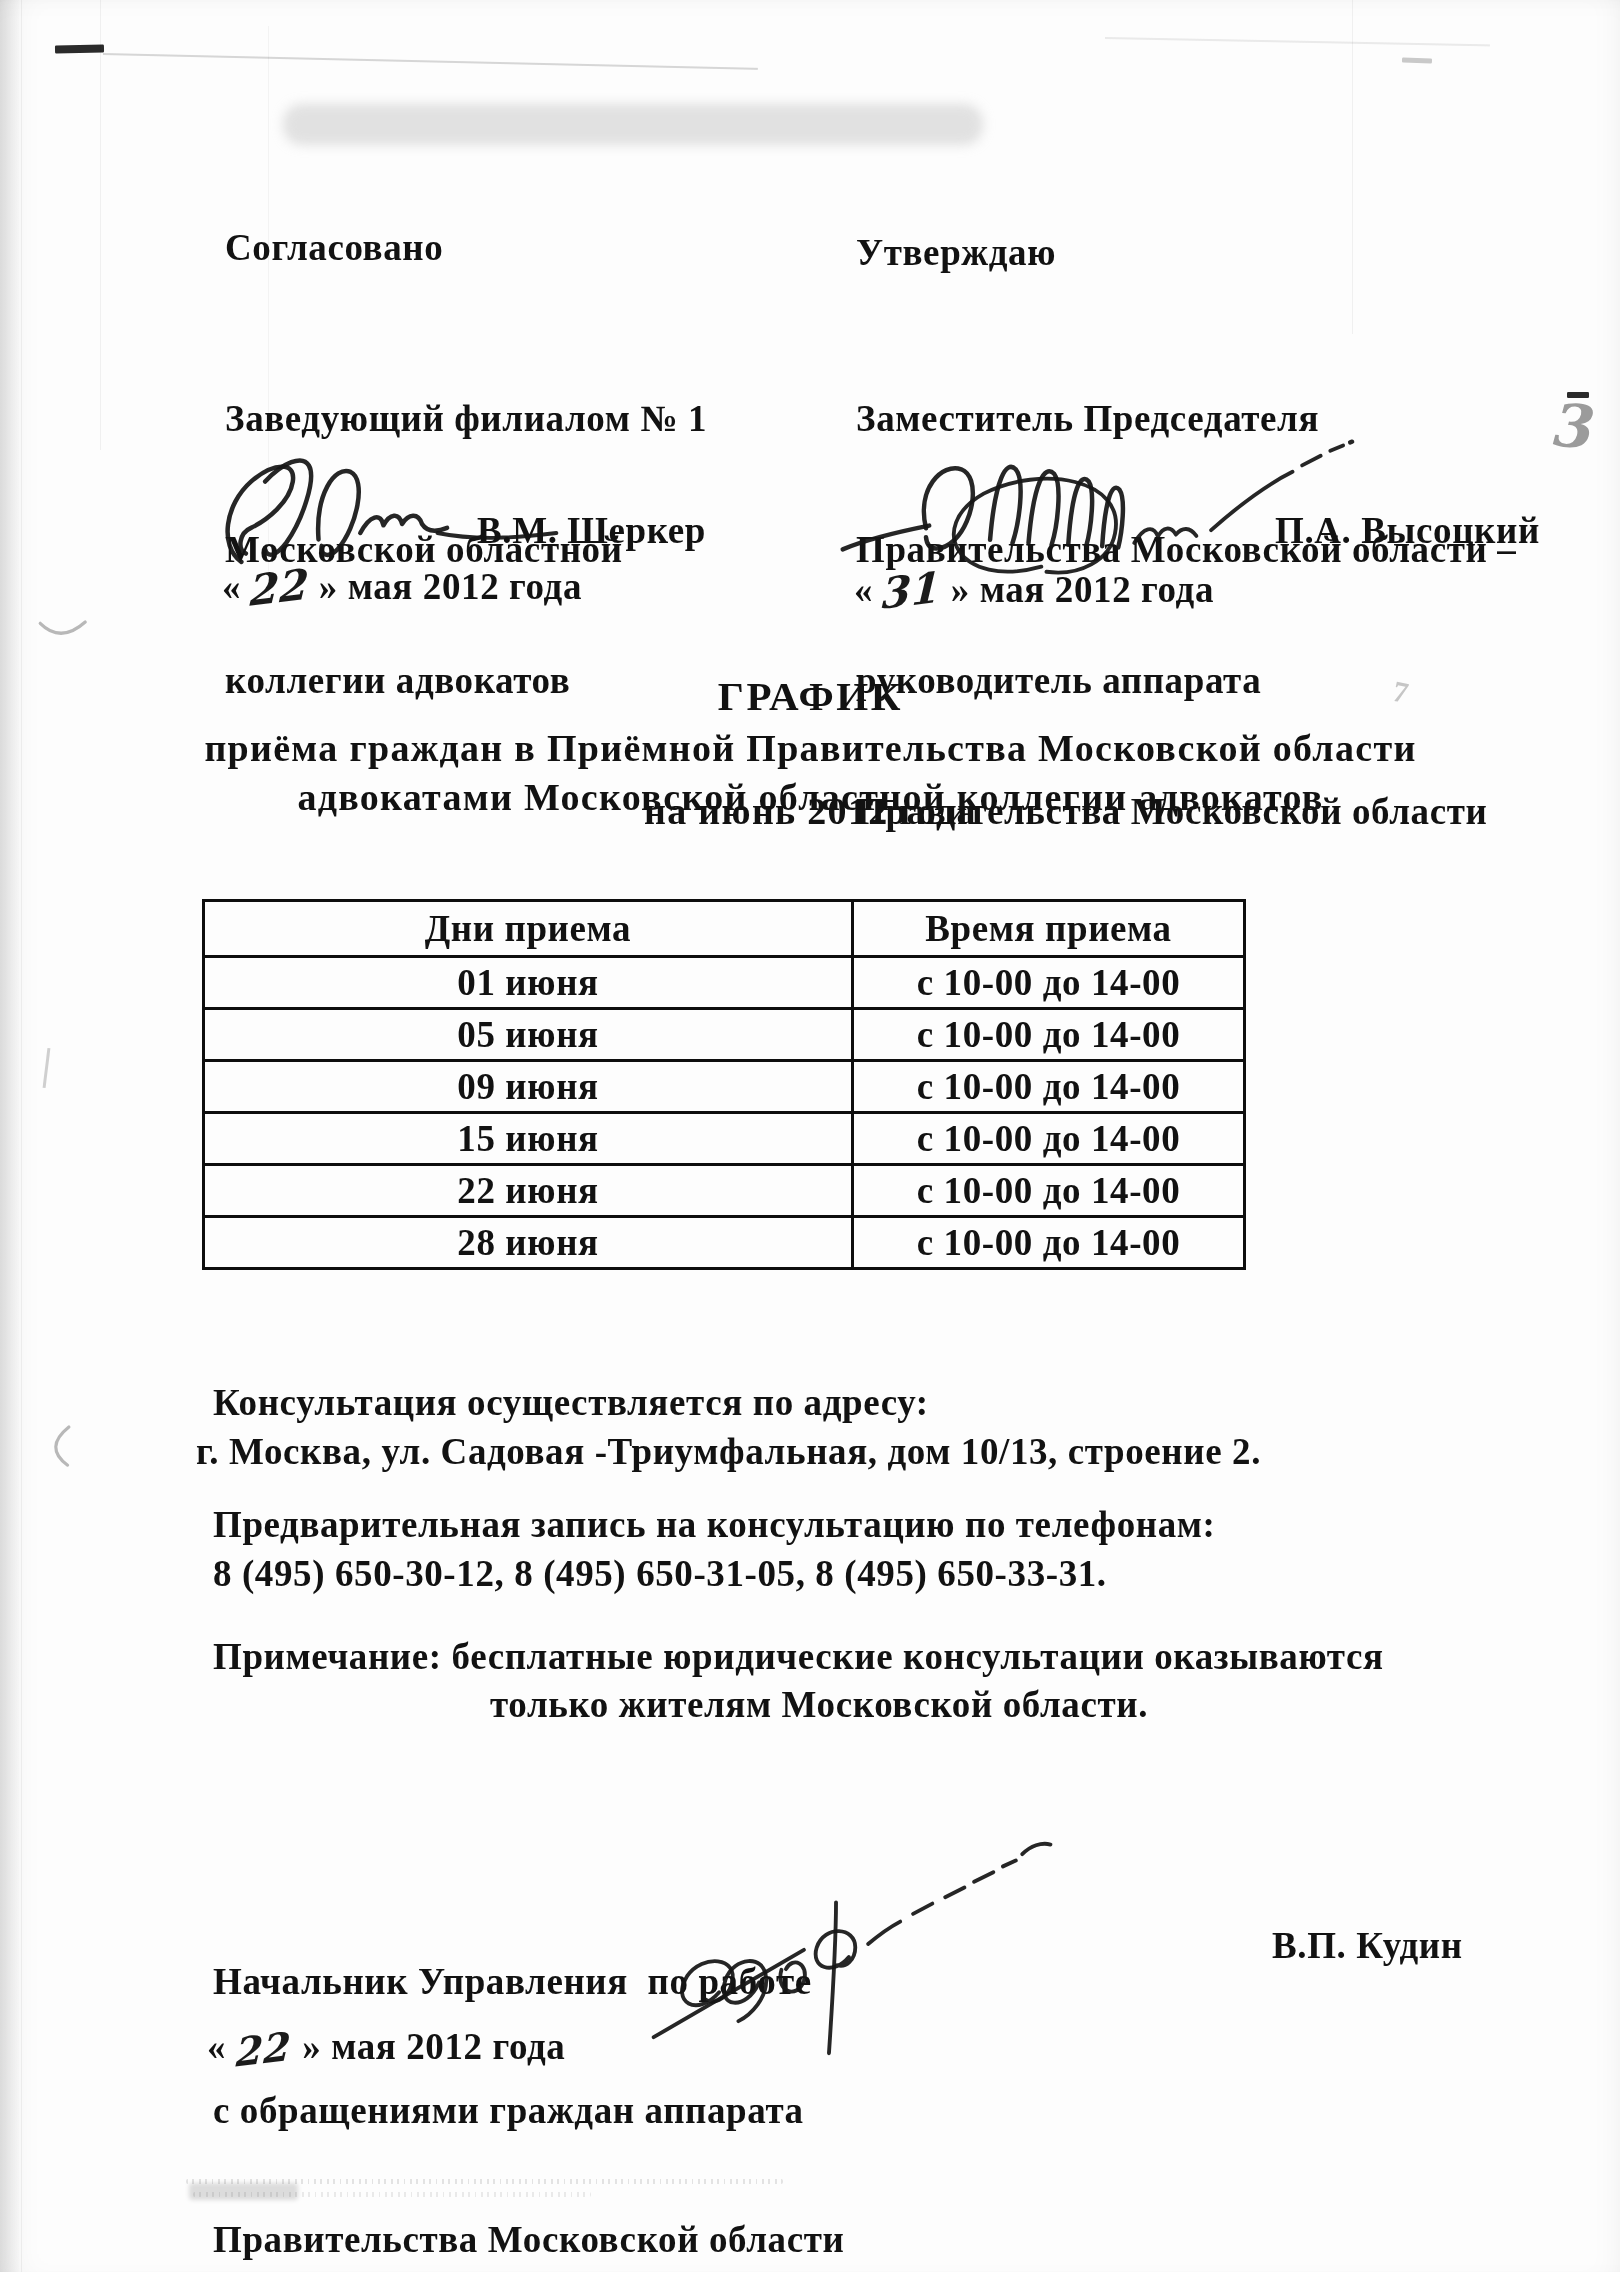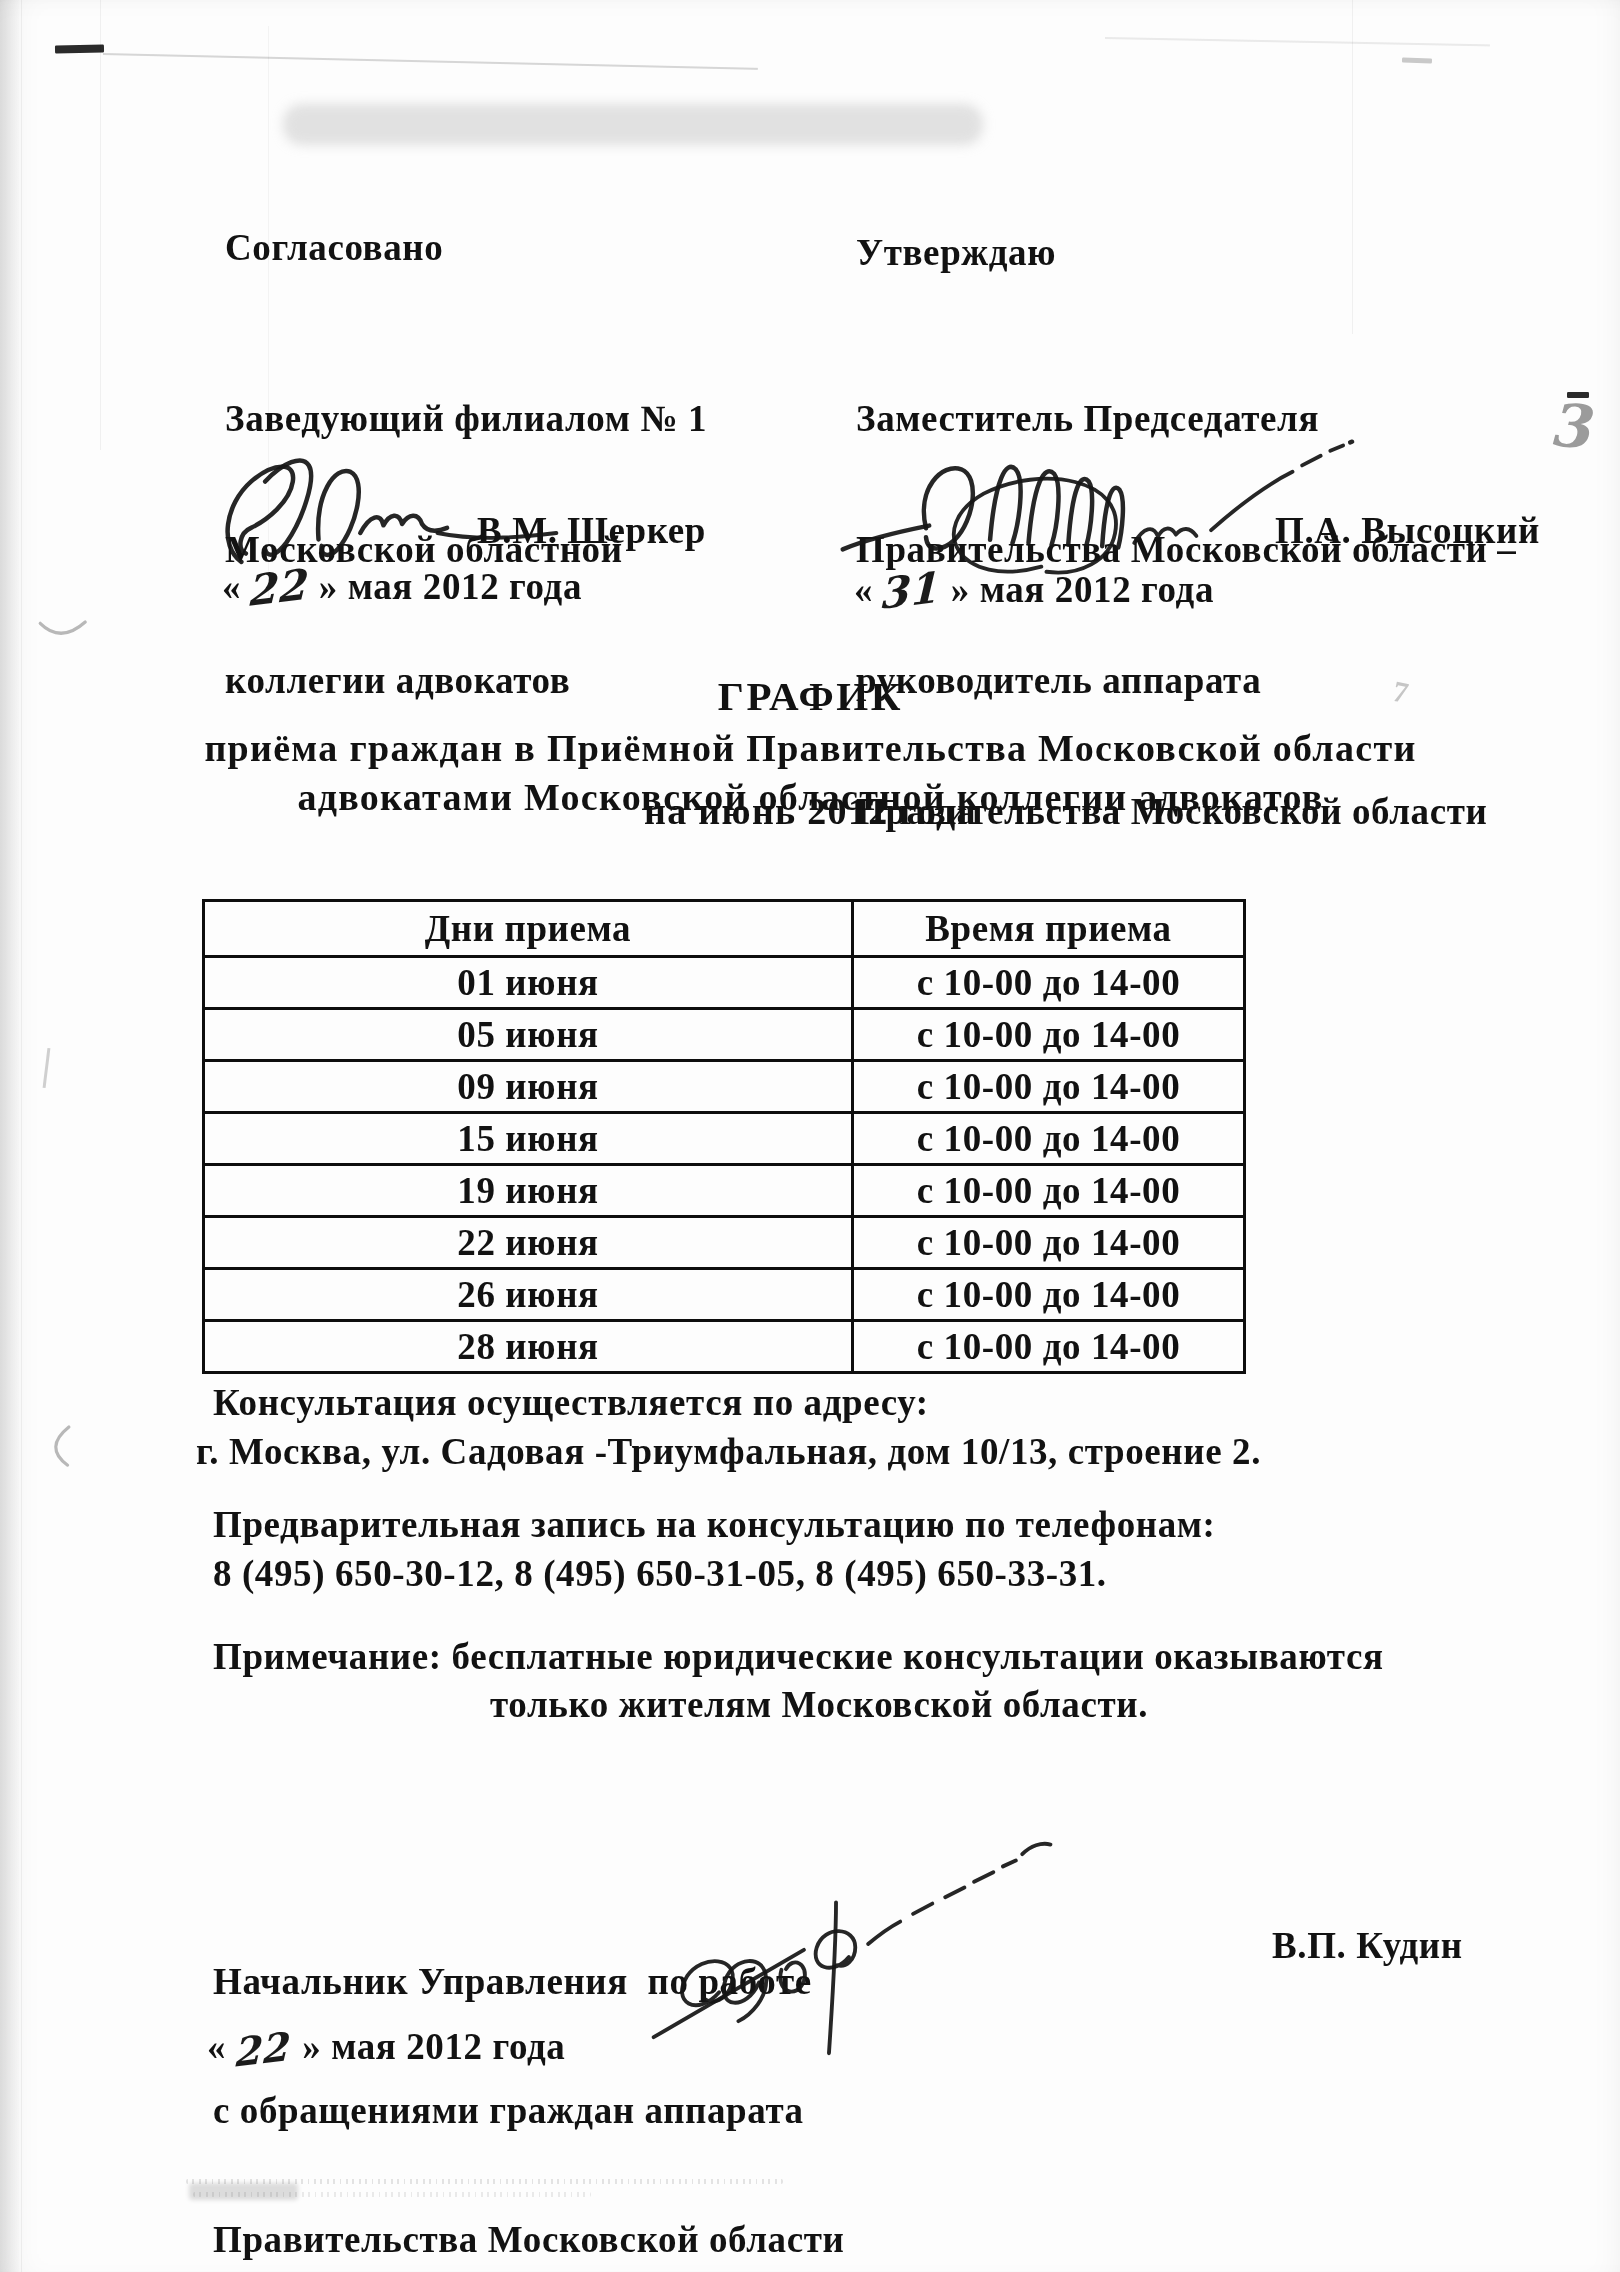--- a/index.html
+++ b/index.html
@@ -168,29 +168,21 @@
         </tr>
       <tr>
           <td>09 июня</td>
           <td>с 10-00 до 14-00</td>
         </tr>
       <tr>
           <td>15 июня</td>
           <td>с 10-00 до 14-00</td>
         </tr>
       <tr>
-          <td>19 июня</td>
-          <td>с 10-00 до 14-00</td>
-        </tr>
-      <tr>
           <td>22 июня</td>
-          <td>с 10-00 до 14-00</td>
-        </tr>
-      <tr>
-          <td>26 июня</td>
           <td>с 10-00 до 14-00</td>
         </tr>
       <tr>
           <td>28 июня</td>
           <td>с 10-00 до 14-00</td>
         </tr>
     </tbody>
   </table>
 
   <div class="abs txt" style="left:213px;top:1381px;">Консультация осуществляется по адресу:</div>

